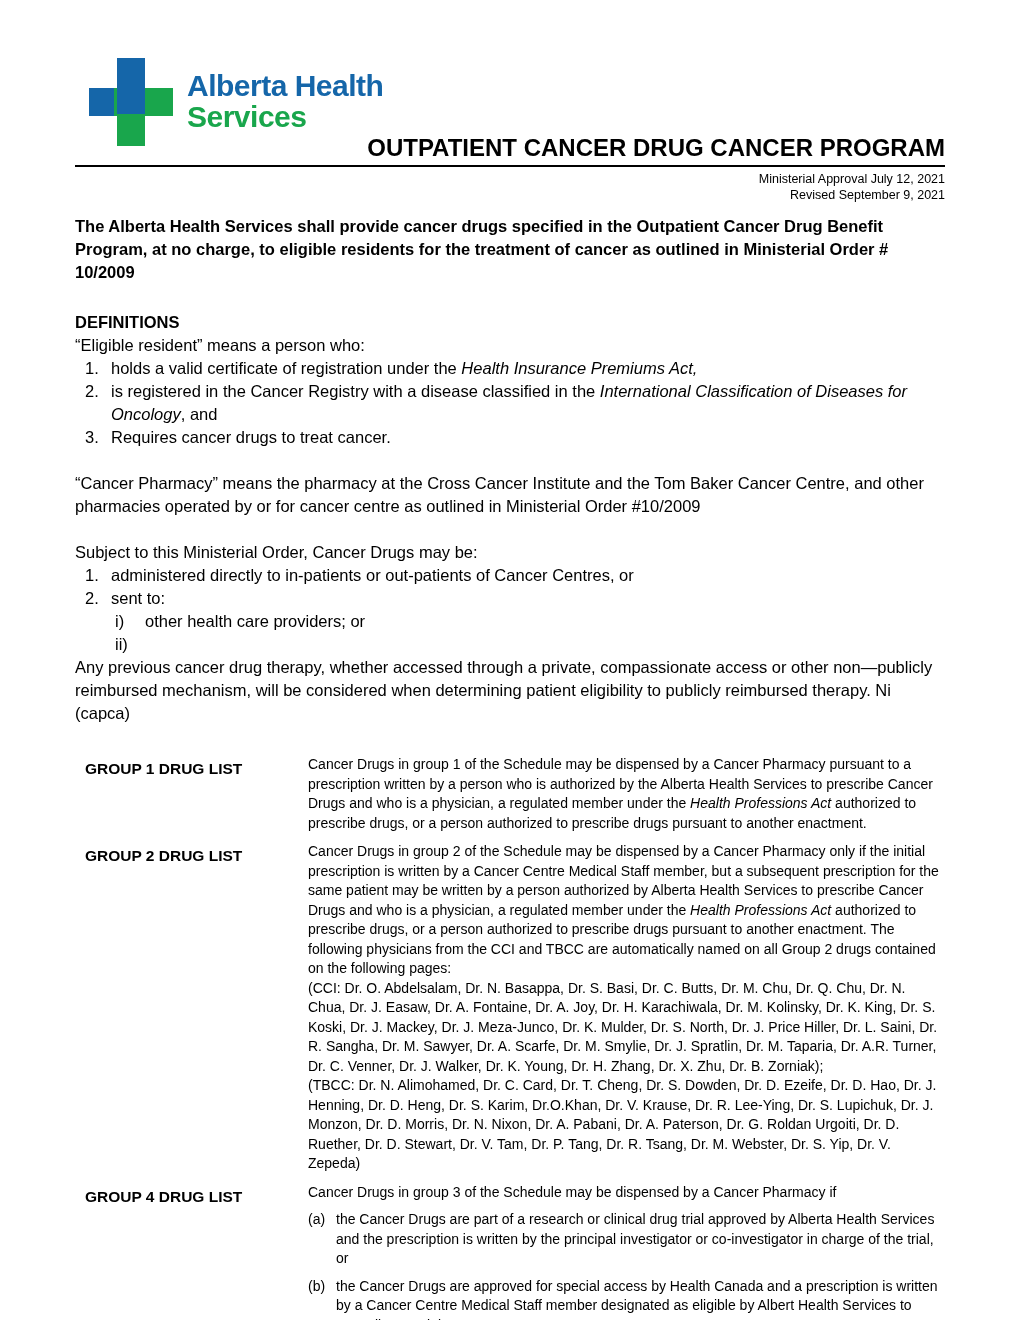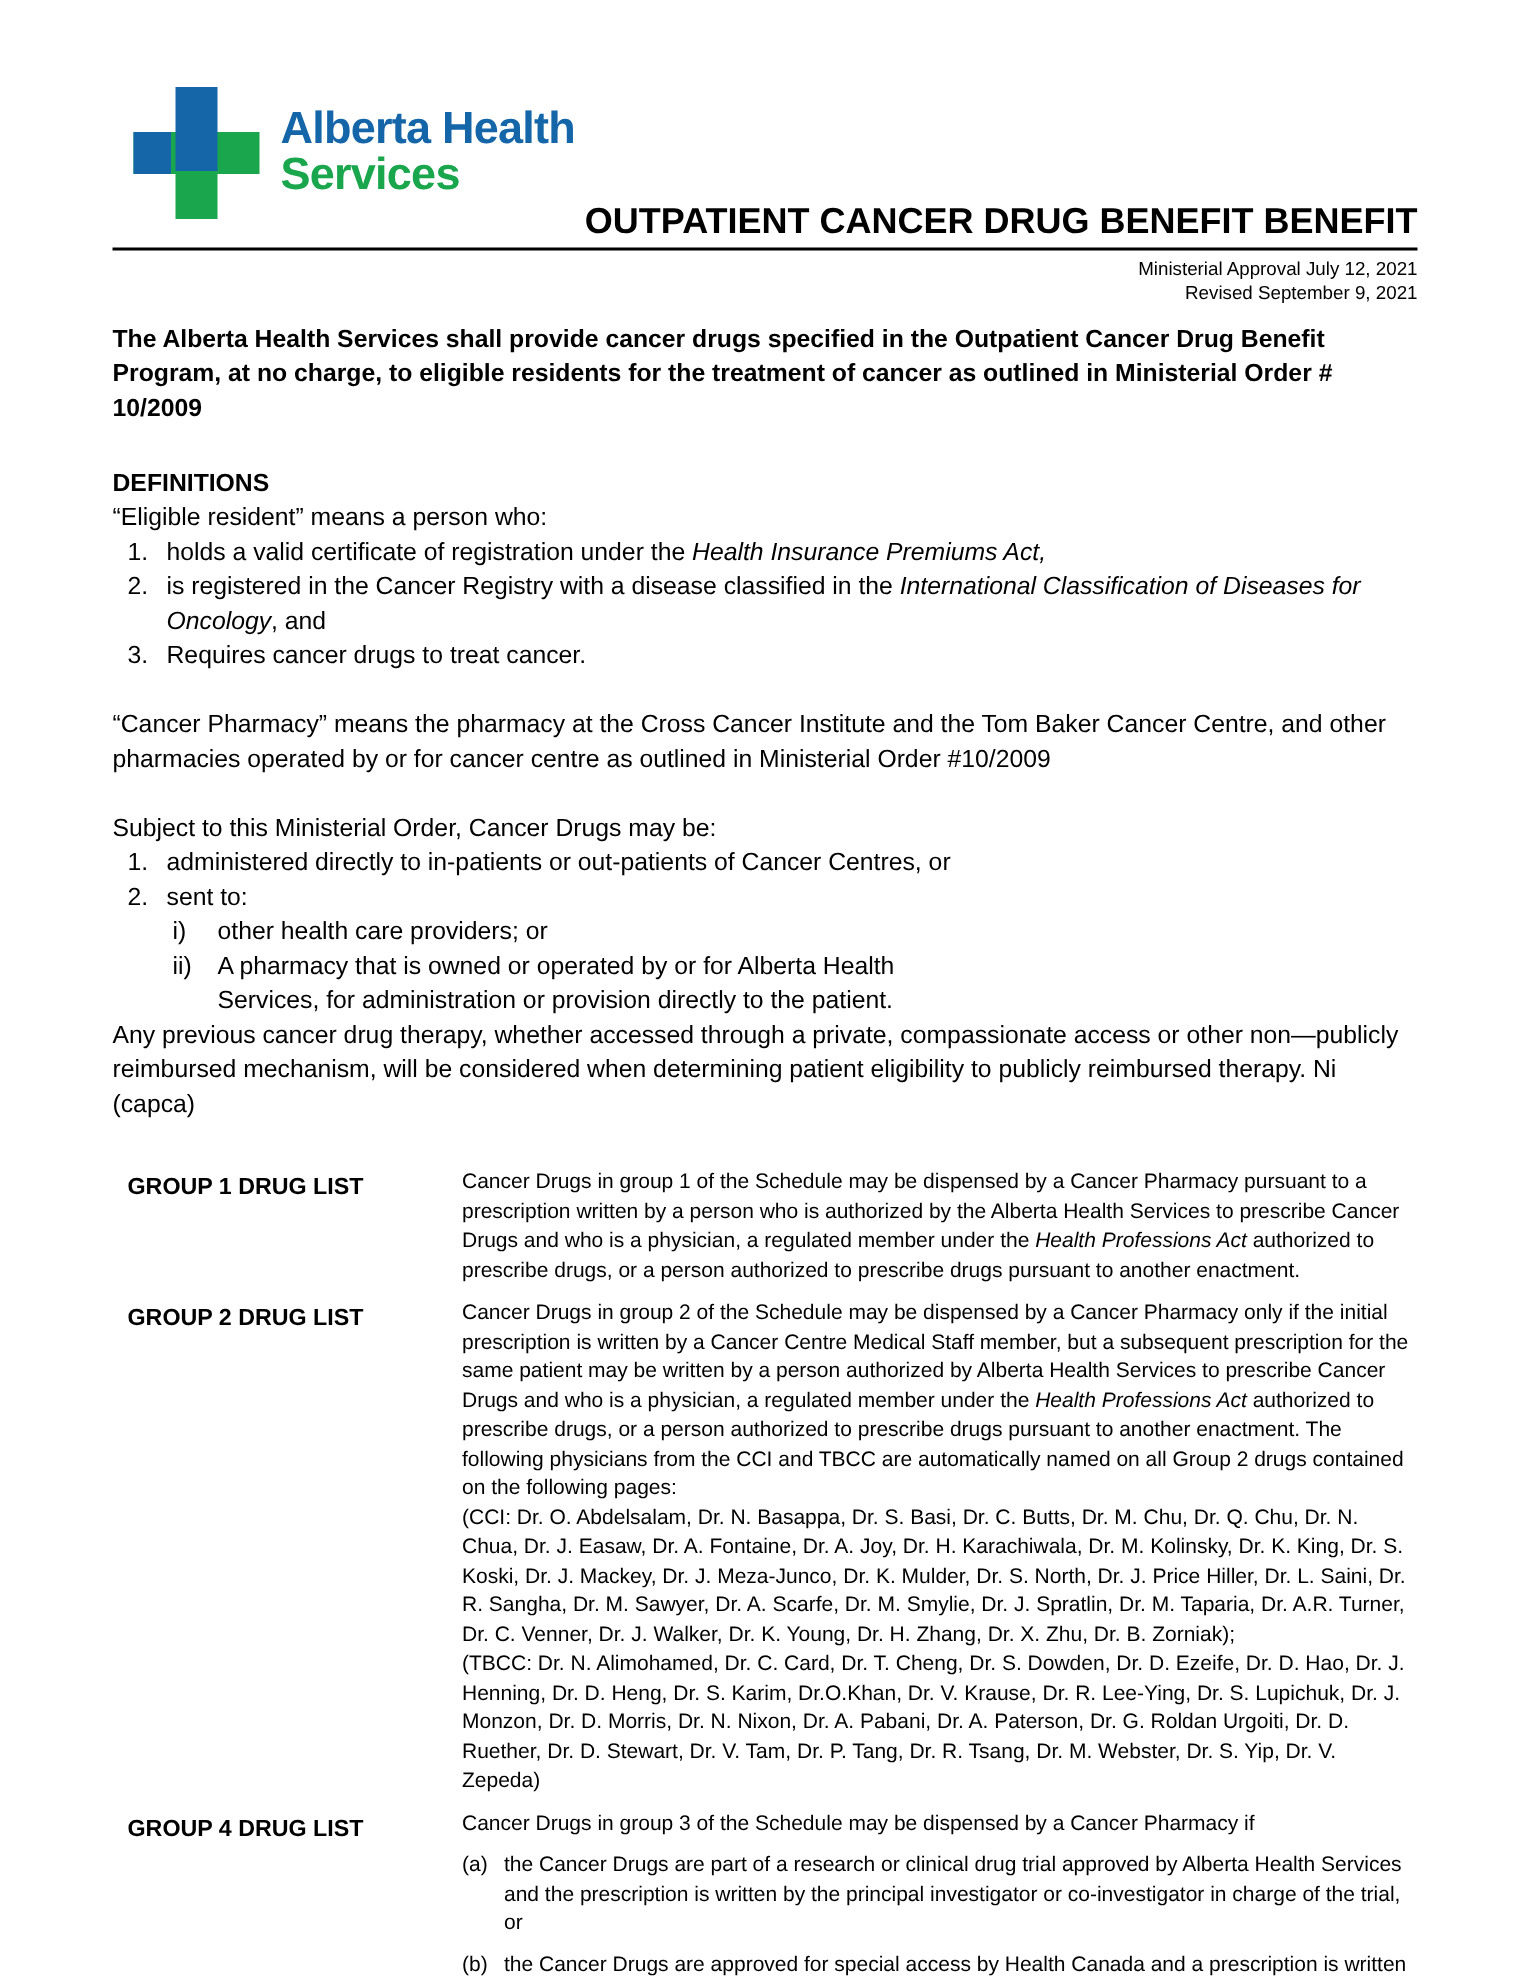--- a/index.html
+++ b/index.html
@@ -56,21 +56,21 @@
         <span class="m-green-h"></span>
         <span class="m-green-v"></span>
         <span class="m-blue-sq"></span>
         <span class="m-blue-v"></span>
       </div>
       <div class="logo-text">
         <div class="logo-line1">Alberta Health</div>
         <div class="logo-line2">Services</div>
       </div>
     </div>
-    <div class="title">OUTPATIENT CANCER DRUG BENEFIT BENEFIT</div>
+    <div class="title">OUTPATIENT CANCER DRUG CANCER PROGRAM</div>
   </div>
   <hr class="rule">
   <div class="approvals">
     <div>Ministerial Approval July 12, 2021</div>
     <div>Revised September 9, 2021</div>
   </div>
 
   <div class="bodytext">
 
     <p class="intro" style="margin:12px 0 0 0;">The Alberta Health Services shall provide cancer drugs specified in the Outpatient Cancer Drug Benefit Program, at no charge, to eligible residents for the treatment of cancer as outlined in Ministerial Order # 10/2009</p>
@@ -101,22 +101,20 @@
     <div class="num-item">
       <span class="num">2.</span>
       <span class="body">sent to:</span>
     </div>
     <div class="sub-item">
       <span class="num">i)</span>
       <span class="body">other health care providers; or</span>
     </div>
     <div class="sub-item">
       <span class="num">ii)</span>
-      <span class="body prewrap">A pharmacy that is owned or operated by or for Alberta Health
-Services, for administration or provision directly to the patient.</span>
     </div>
     <div>Any previous cancer drug therapy, whether accessed through a private, compassionate access or other non—publicly reimbursed mechanism, will be considered when determining patient eligibility to publicly reimbursed therapy. Ni (capca)</div>
 
     <div class="groups">
 
       <div class="group-row">
         <div class="group-label">GROUP 1 DRUG LIST</div>
         <div class="group-text">
           <p><span>Cancer Drugs in group 1 of the Schedule may be dispensed by a Cancer Pharmacy pursuant to a prescription written by a person who is authorized by the Alberta Health Services to prescribe Cancer Drugs and who is a physician, a regulated member under the </span><i>Health Professions Act</i><span> authorized to prescribe drugs, or a person authorized to prescribe drugs pursuant to another enactment.</span></p>
         </div>

